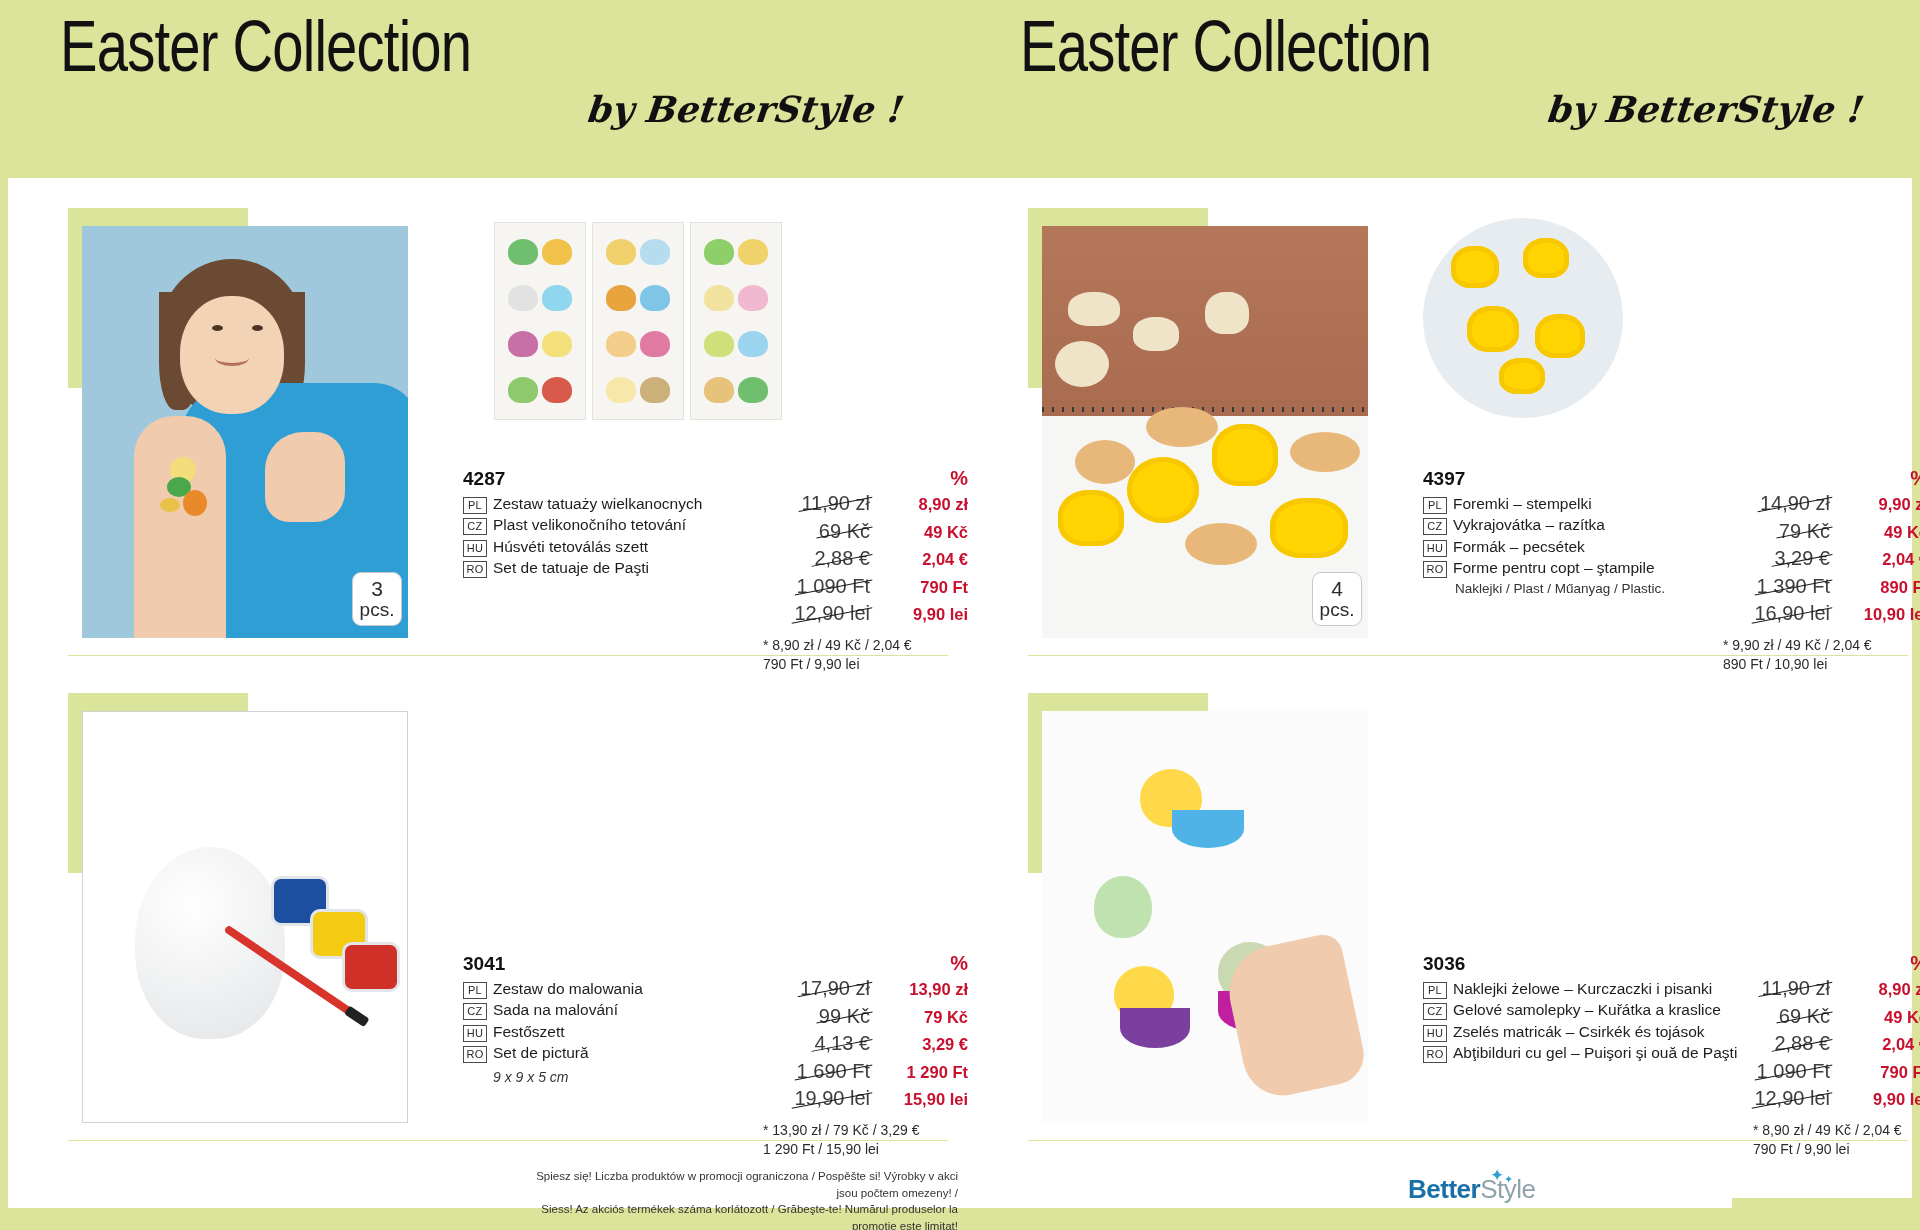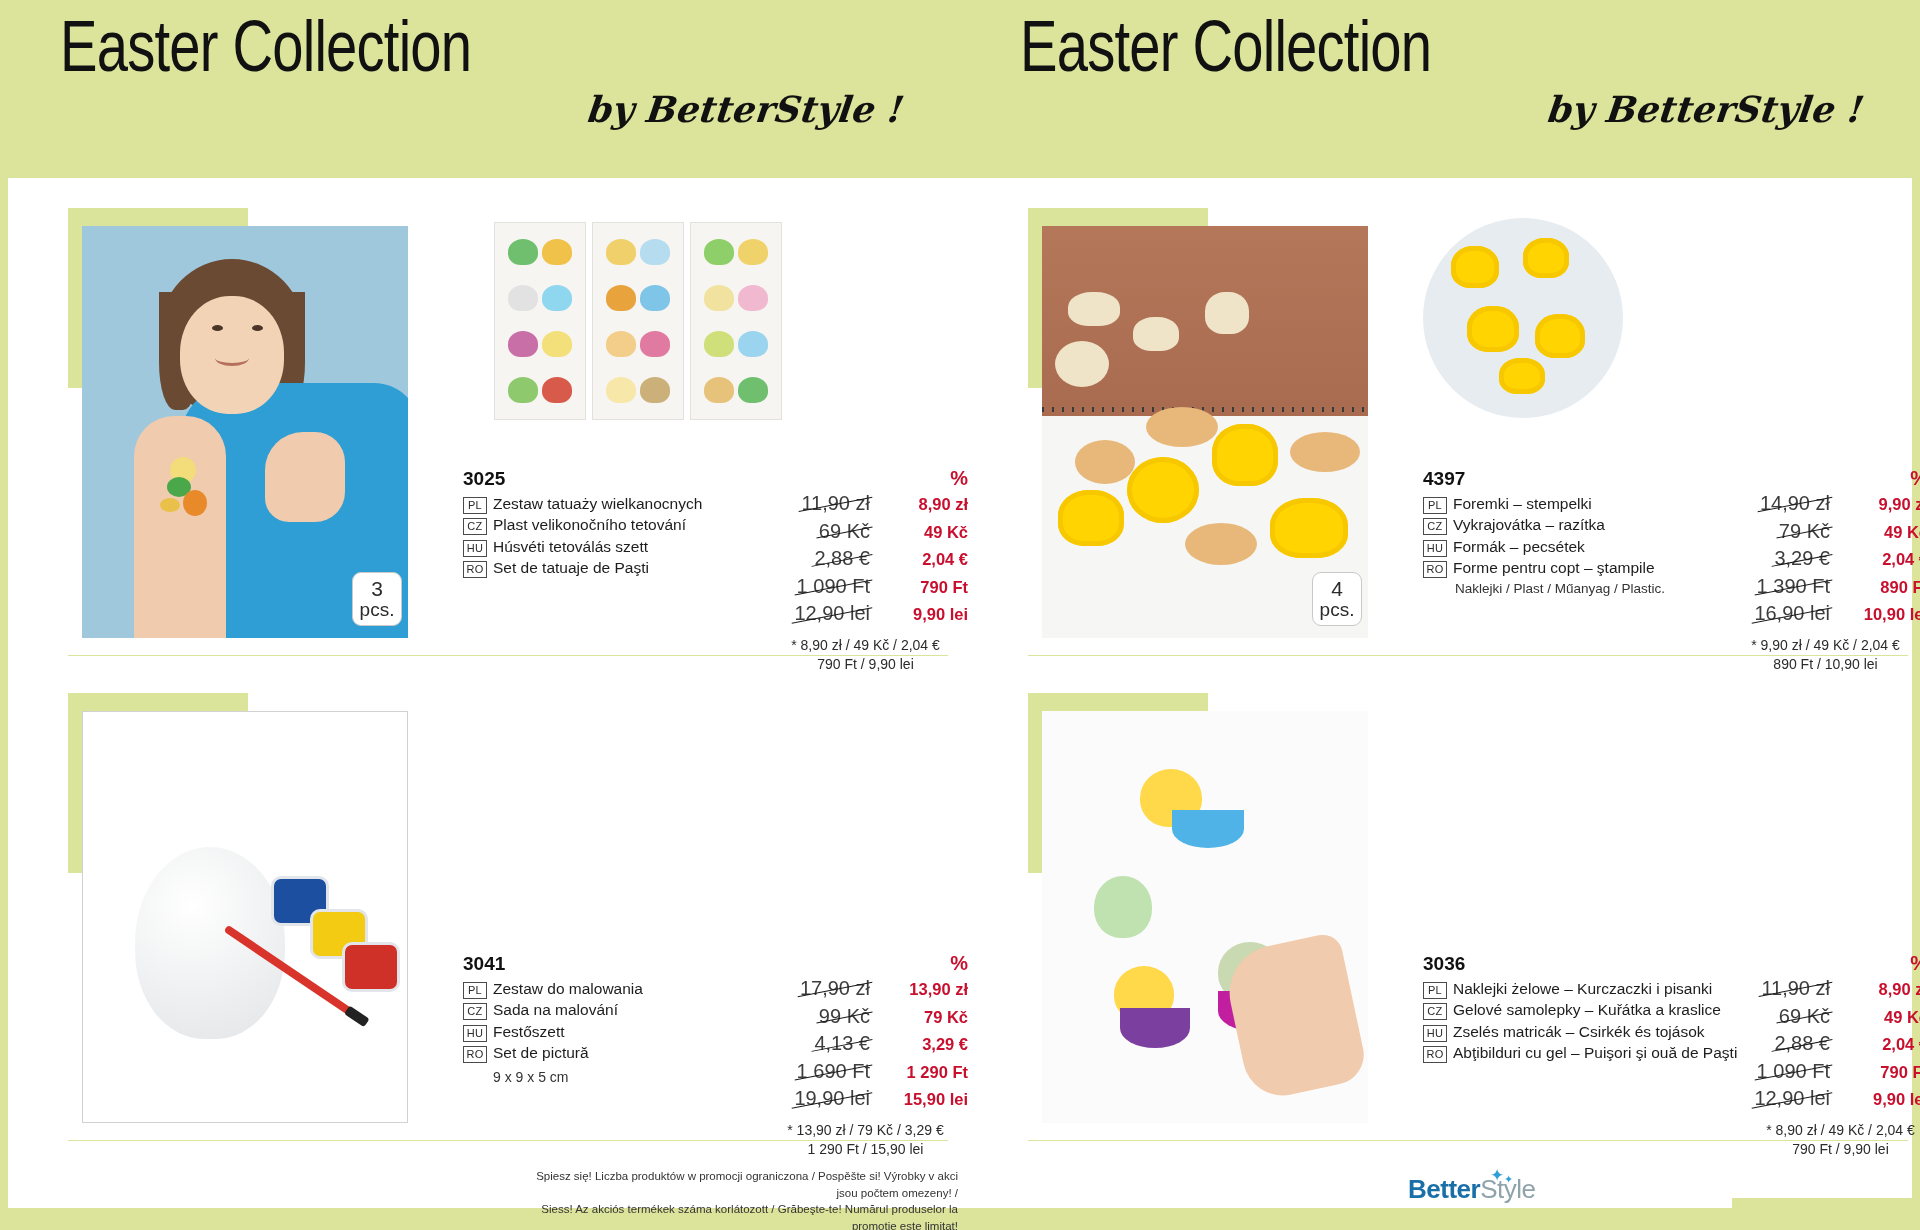--- a/index.html
+++ b/index.html
@@ -132,21 +132,21 @@
     color: #2a2a2a;
     min-width: 24px;
     text-align: center;
     letter-spacing: .3px;
   }
   .material {
     font-size: 13.5px; color: #333; padding-left: 32px; margin-top: 2px;
     white-space: nowrap;
   }
   .dims {
-    font-size: 14px; color: #333; padding-left: 30px; margin-top: 5px;
+    font-size: 14px; color: #333; padding-left: 30px; margin-top: 5px; font-style: italic;
   }
 
   .pct {
     text-align: right;
     color: #c8102e;
     font-weight: 700;
     font-size: 20px;
     line-height: 1;
     margin-bottom: 2px;
   }
@@ -170,21 +170,21 @@
   }
   .new {
     color: #c8102e;
     font-weight: 700;
     font-size: 16.5px;
     min-width: 86px;
     text-align: right;
     white-space: nowrap;
   }
   .footstar {
-    text-align: center;
+    text-align: left;
     font-size: 14px;
     color: #2b2b2b;
     margin-top: 8px;
     line-height: 1.35;
   }
   .rule {
     position: absolute;
     left: 0; width: 880px;
     border-top: 1.5px solid #dbe49b;
   }
@@ -392,21 +392,21 @@
                 <span class="st" style="background:#e6c27a"></span>
                 <span class="st" style="background:#6fbf6f"></span>
               </div>
           </div>
         </div>
       </div>
 
       <div class="info">
         <div class="info-row">
           <div class="desc-col">
-            <div class="code">3025</div>
+            <div class="code">4287</div>
             <div class="langline">
               <span class="lang-tag">PL</span>
               <span>Zestaw tatuaży wielkanocnych</span>
             </div>
             <div class="langline">
               <span class="lang-tag">CZ</span>
               <span>Plast velikonočního tetování</span>
             </div>
             <div class="langline">
               <span class="lang-tag">HU</span>

